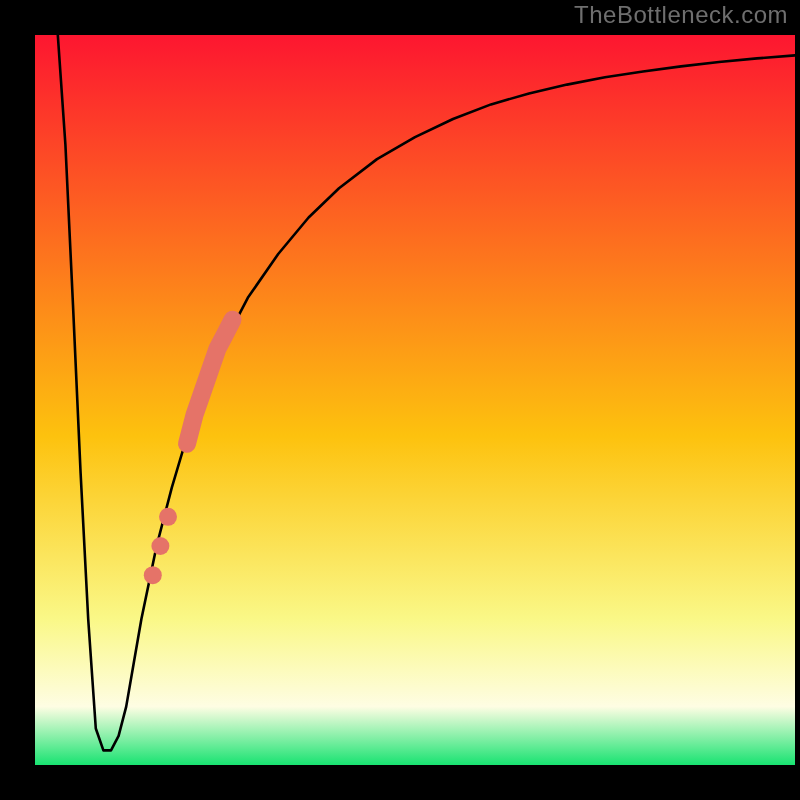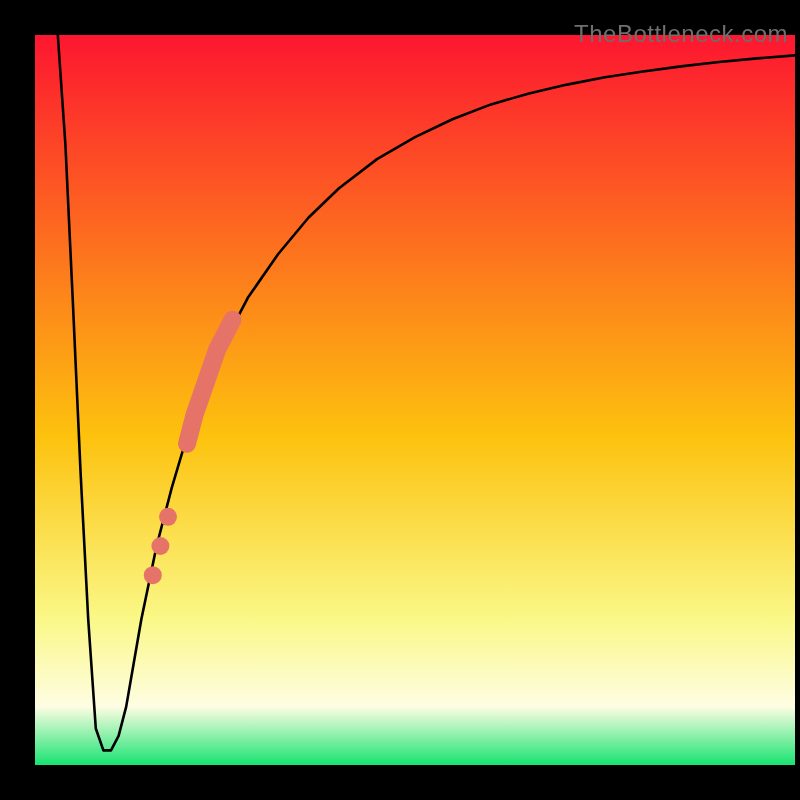--- a/index.html
+++ b/index.html
@@ -11,21 +11,21 @@
     overflow: hidden;
     font-family: Arial, Helvetica, sans-serif;
   }
   .stage {
     position: relative;
     width: 800px;
     height: 800px;
   }
   .watermark {
     position: absolute;
-    top: 20px;
+    top: 1px;
     right: 12px;
     color: #6f6f6f;
     font-size: 24px;
     letter-spacing: 0.5px;
     z-index: 50;
     user-select: none;
     font-weight: 500;
   }
   svg {
     display: block;

